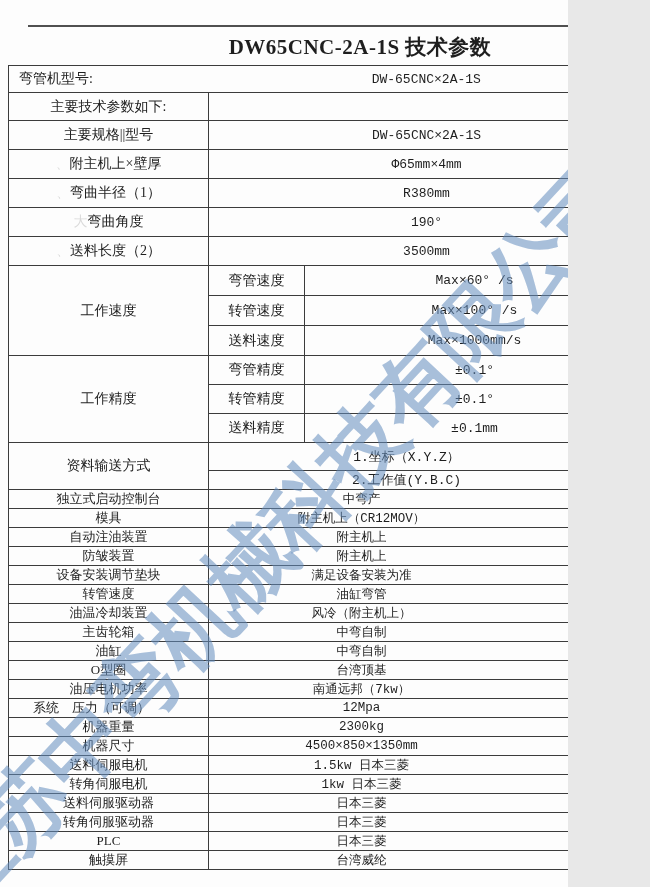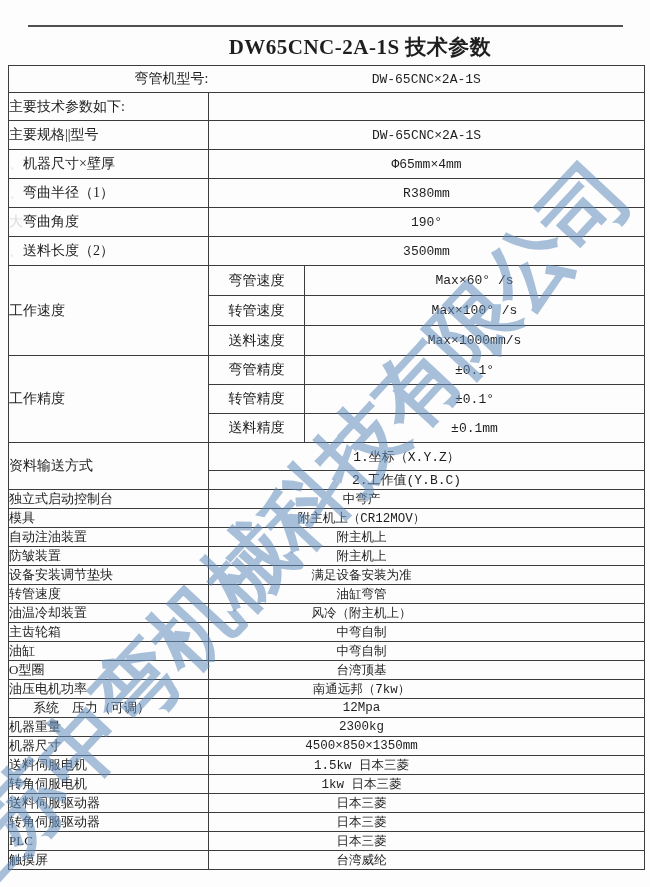--- a/index.html
+++ b/index.html
@@ -1,27 +1,27 @@
 <!DOCTYPE html>
 <html lang="zh"><head>
 <meta charset="utf-8">
 <style>
   html,body{margin:0;padding:0;background:#e8e8e8;}
-  #page{position:relative;width:650px;height:887px;background:#fdfdfd;overflow:hidden;
+  #page{position:relative;width:568px;height:887px;background:#fdfdfd;overflow:hidden;
         font-family:"Liberation Serif","DejaVu Serif",serif;color:#1e1e1e;}
   .top-rule{position:absolute;left:28px;top:25px;width:595px;height:2px;background:#505050;}
   .doc-title{position:absolute;top:33px;left:0;width:650px;box-sizing:border-box;padding-left:70px;
              text-align:center;font-size:21px;font-weight:bold;letter-spacing:0.5px;}
   table.spec{position:absolute;left:8px;top:65px;width:636px;border-collapse:collapse;
              table-layout:fixed;border:1.5px solid #333;}
   td{border:1px solid #3c3c3c;padding:0;overflow:hidden;vertical-align:middle;}
-  .lbl{font-size:14px;}
+  .lbl{text-align:center;font-size:14px;}
   .val{text-align:center;font-size:13px;
        font-family:"Liberation Mono","Liberation Serif","DejaVu Sans Mono",monospace;margin-top:14px;}
-  .model-lbl{text-align:right;padding-left:10px;}
+  .model-lbl{text-align:left;padding-left:10px;}
   .noright{border-right:none;}
   .noleft{border-left:none;}
   .glbl{font-size:14px;}
   .sublbl{text-align:center;font-size:14px;margin-left:31px;}
   .r-model{height:27px}.r-intro{height:28px}.r-spec{height:29px}
   .r-speed{height:30px}.r-prec{height:29px}.r-d1{height:28px}.r-d2{height:16px}
   tr.sr{height:19px}
   tr.sr .lbl{font-size:13px;}
   tr.sr .val{font-size:12.5px;padding-right:130px;}
   tr.sr .lbl.left{text-align:left;padding-left:24px;}
@@ -56,21 +56,21 @@
       <tr class="r-intro">
         <td class="lbl">主要技术参数如下:</td>
         <td class="val" colspan="2"></td>
       </tr>
 
       <tr class="r-spec">
         <td class="lbl"><span class="faded"></span><span>主要规格||型号</span></td>
         <td class="val" colspan="2">DW-65CNC×2A-1S</td>
       </tr>
       <tr class="r-spec">
-        <td class="lbl"><span class="faded">、</span><span>机器尺寸×壁厚</span></td>
+        <td class="lbl"><span class="faded">、</span><span>附主机上×壁厚</span></td>
         <td class="val" colspan="2">Φ65mm×4mm</td>
       </tr>
       <tr class="r-spec">
         <td class="lbl"><span class="faded">、</span><span>弯曲半径（1）</span></td>
         <td class="val" colspan="2">R380mm</td>
       </tr>
       <tr class="r-spec">
         <td class="lbl"><span class="faded">大</span><span>弯曲角度</span></td>
         <td class="val" colspan="2">190°</td>
       </tr>

